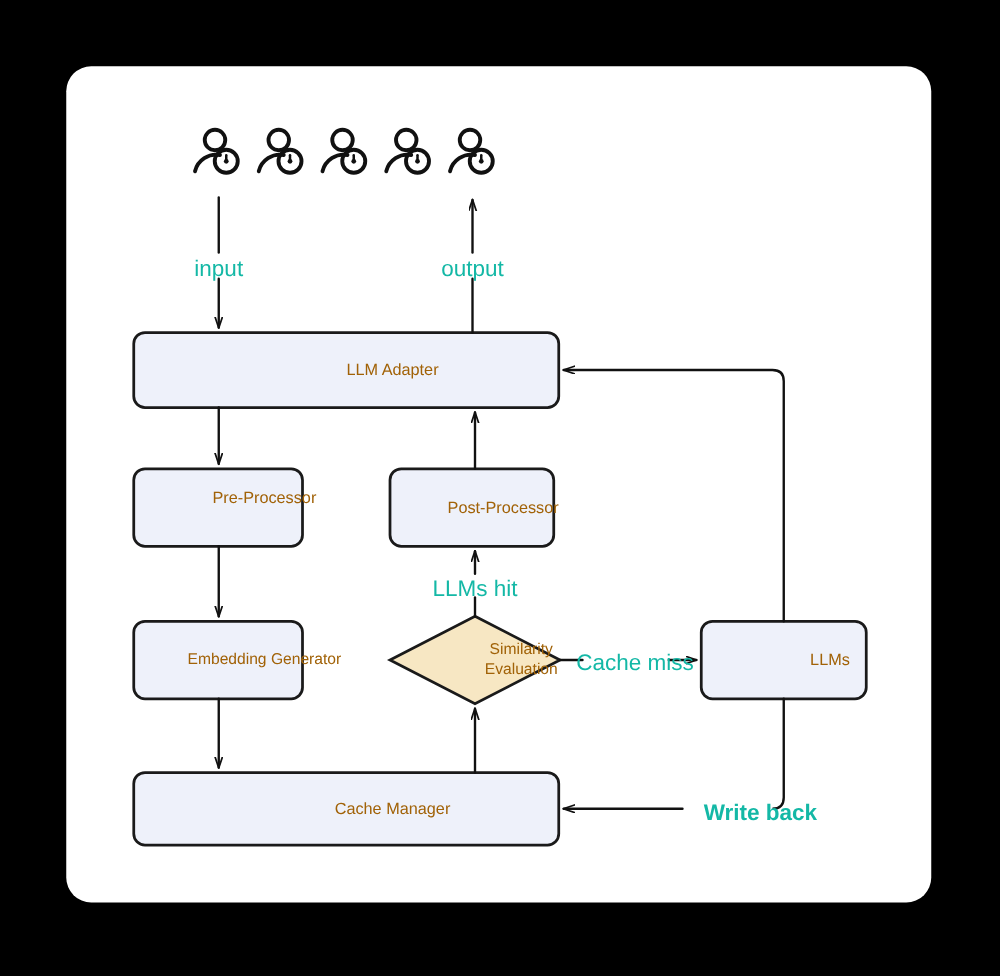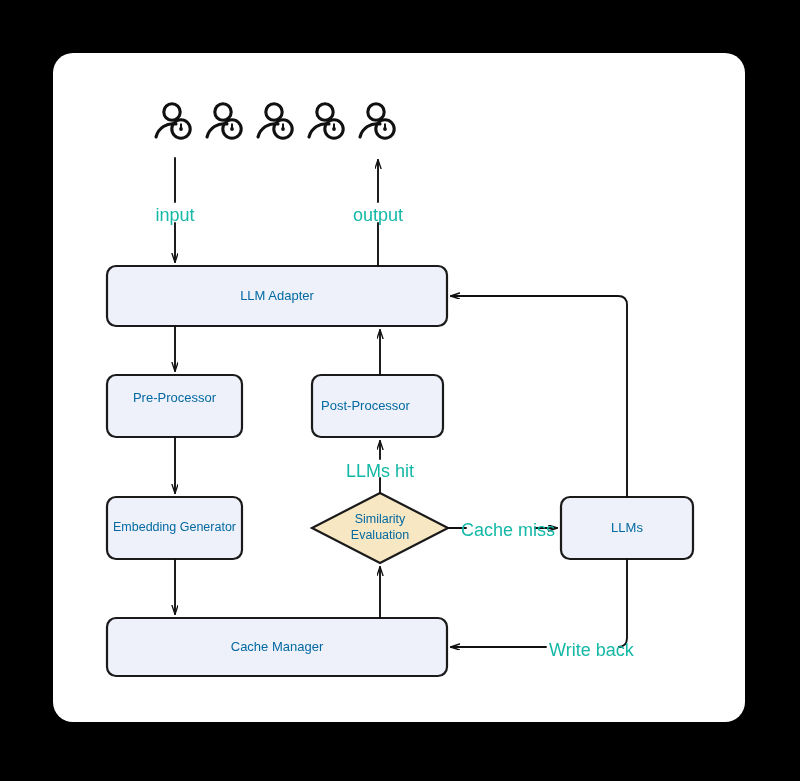--- a/index.html
+++ b/index.html
@@ -41,25 +41,26 @@
     width: 800px;
     height: 781px;
   }
 
   .node-label {
     position: absolute;
     display: flex;
     align-items: center;
     justify-content: center;
     text-align: center;
-    color: #0369a1;
+    color: #a16207;
     font-size: 13px;
     line-height: 1.25;
     pointer-events: none;
     white-space: pre-line;
+    margin-left: 37px;
   }
   .node-label.small { font-size: 12.5px; }
 
   .edge-label {
     position: absolute;
     color: #14b8a6;
     font-size: 18px;
     line-height: 1;
     white-space: nowrap;
     text-align: center;
@@ -186,15 +187,15 @@
   <div class="node-label" style="left:107px; top:618px; width:340px; height:58px;">Cache Manager</div>
 
   <div class="edge-label" style="left:135px; top:206px; width:80px;">input</div>
 
   <div class="edge-label" style="left:338px; top:206px; width:80px;">output</div>
 
   <div class="edge-label" style="left:340px; top:462px; width:80px;">LLMs hit</div>
 
   <div class="edge-label" style="left:461px; top:521px; width:80px;">Cache miss</div>
 
-  <div class="edge-label" style="left:549px; top:641px; width:74px;">Write back</div>
+  <div class="edge-label" style="left:563px; top:641px; width:74px;font-weight:bold;">Write back</div>
 
 </div>
 
 </body></html>

